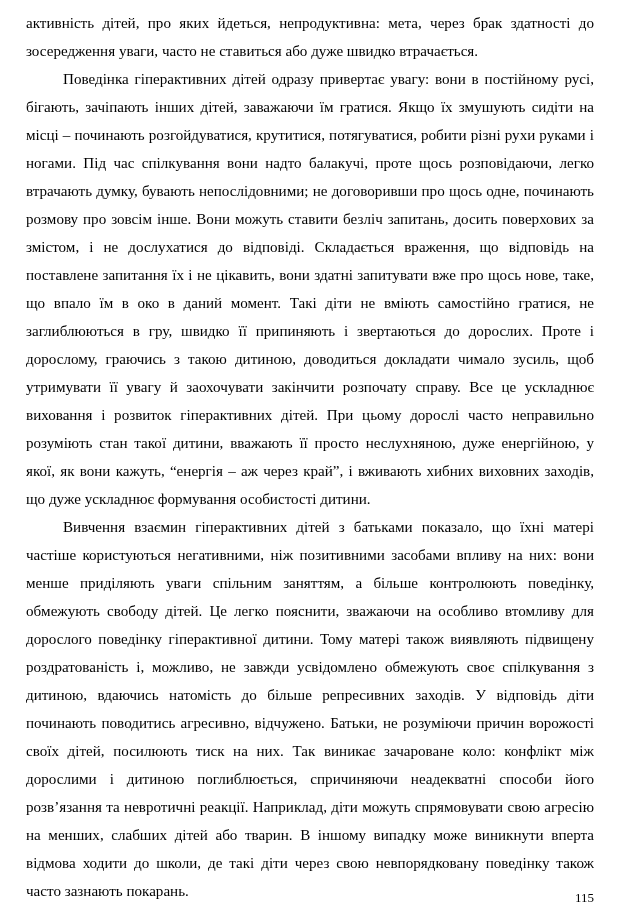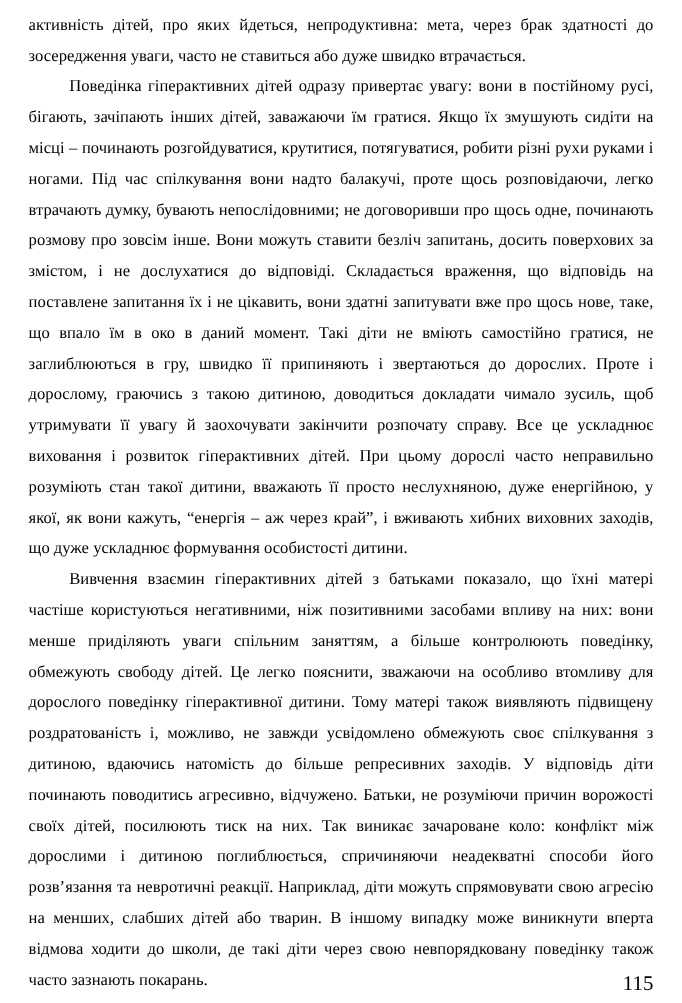--- a/index.html
+++ b/index.html
@@ -34,21 +34,21 @@
     padding: 0;
     text-indent: 37px;
   }
   .doc-body p.cont {
     text-indent: 0;
   }
   .page-number {
     position: absolute;
     right: 26px;
     bottom: 8px;
-    font-size: 19px;
+    font-size: 13px;
     line-height: 1;
   }
 </style>
 </head>
 <body>
 
 <div class="page">
   <div class="doc-body">
     <p class="cont">активність дітей, про яких йдеться, непродуктивна: мета, через брак здатності до зосередження уваги, часто не ставиться або дуже швидко втрачається.</p>
     <p>Поведінка гіперактивних дітей одразу привертає увагу: вони в постійному русі, бігають, зачіпають інших дітей, заважаючи їм гратися. Якщо їх змушують сидіти на місці – починають розгойдуватися, крутитися, потягуватися, робити різні рухи руками і ногами. Під час спілкування вони надто балакучі, проте щось розповідаючи, легко втрачають думку, бувають непослідовними; не договоривши про щось одне, починають розмову про зовсім інше. Вони можуть ставити безліч запитань, досить поверхових за змістом, і не дослухатися до відповіді. Складається враження, що відповідь на поставлене запитання їх і не цікавить, вони здатні запитувати вже про щось нове, таке, що впало їм в око в даний момент. Такі діти не вміють самостійно гратися, не заглиблюються в гру, швидко її припиняють і звертаються до дорослих. Проте і дорослому, граючись з такою дитиною, доводиться докладати чимало зусиль, щоб утримувати її увагу й заохочувати закінчити розпочату справу. Все це ускладнює виховання і розвиток гіперактивних дітей. При цьому дорослі часто неправильно розуміють стан такої дитини, вважають її просто неслухняною, дуже енергійною, у якої, як вони кажуть, “енергія – аж через край”, і вживають хибних виховних заходів, що дуже ускладнює формування особистості дитини.</p>

